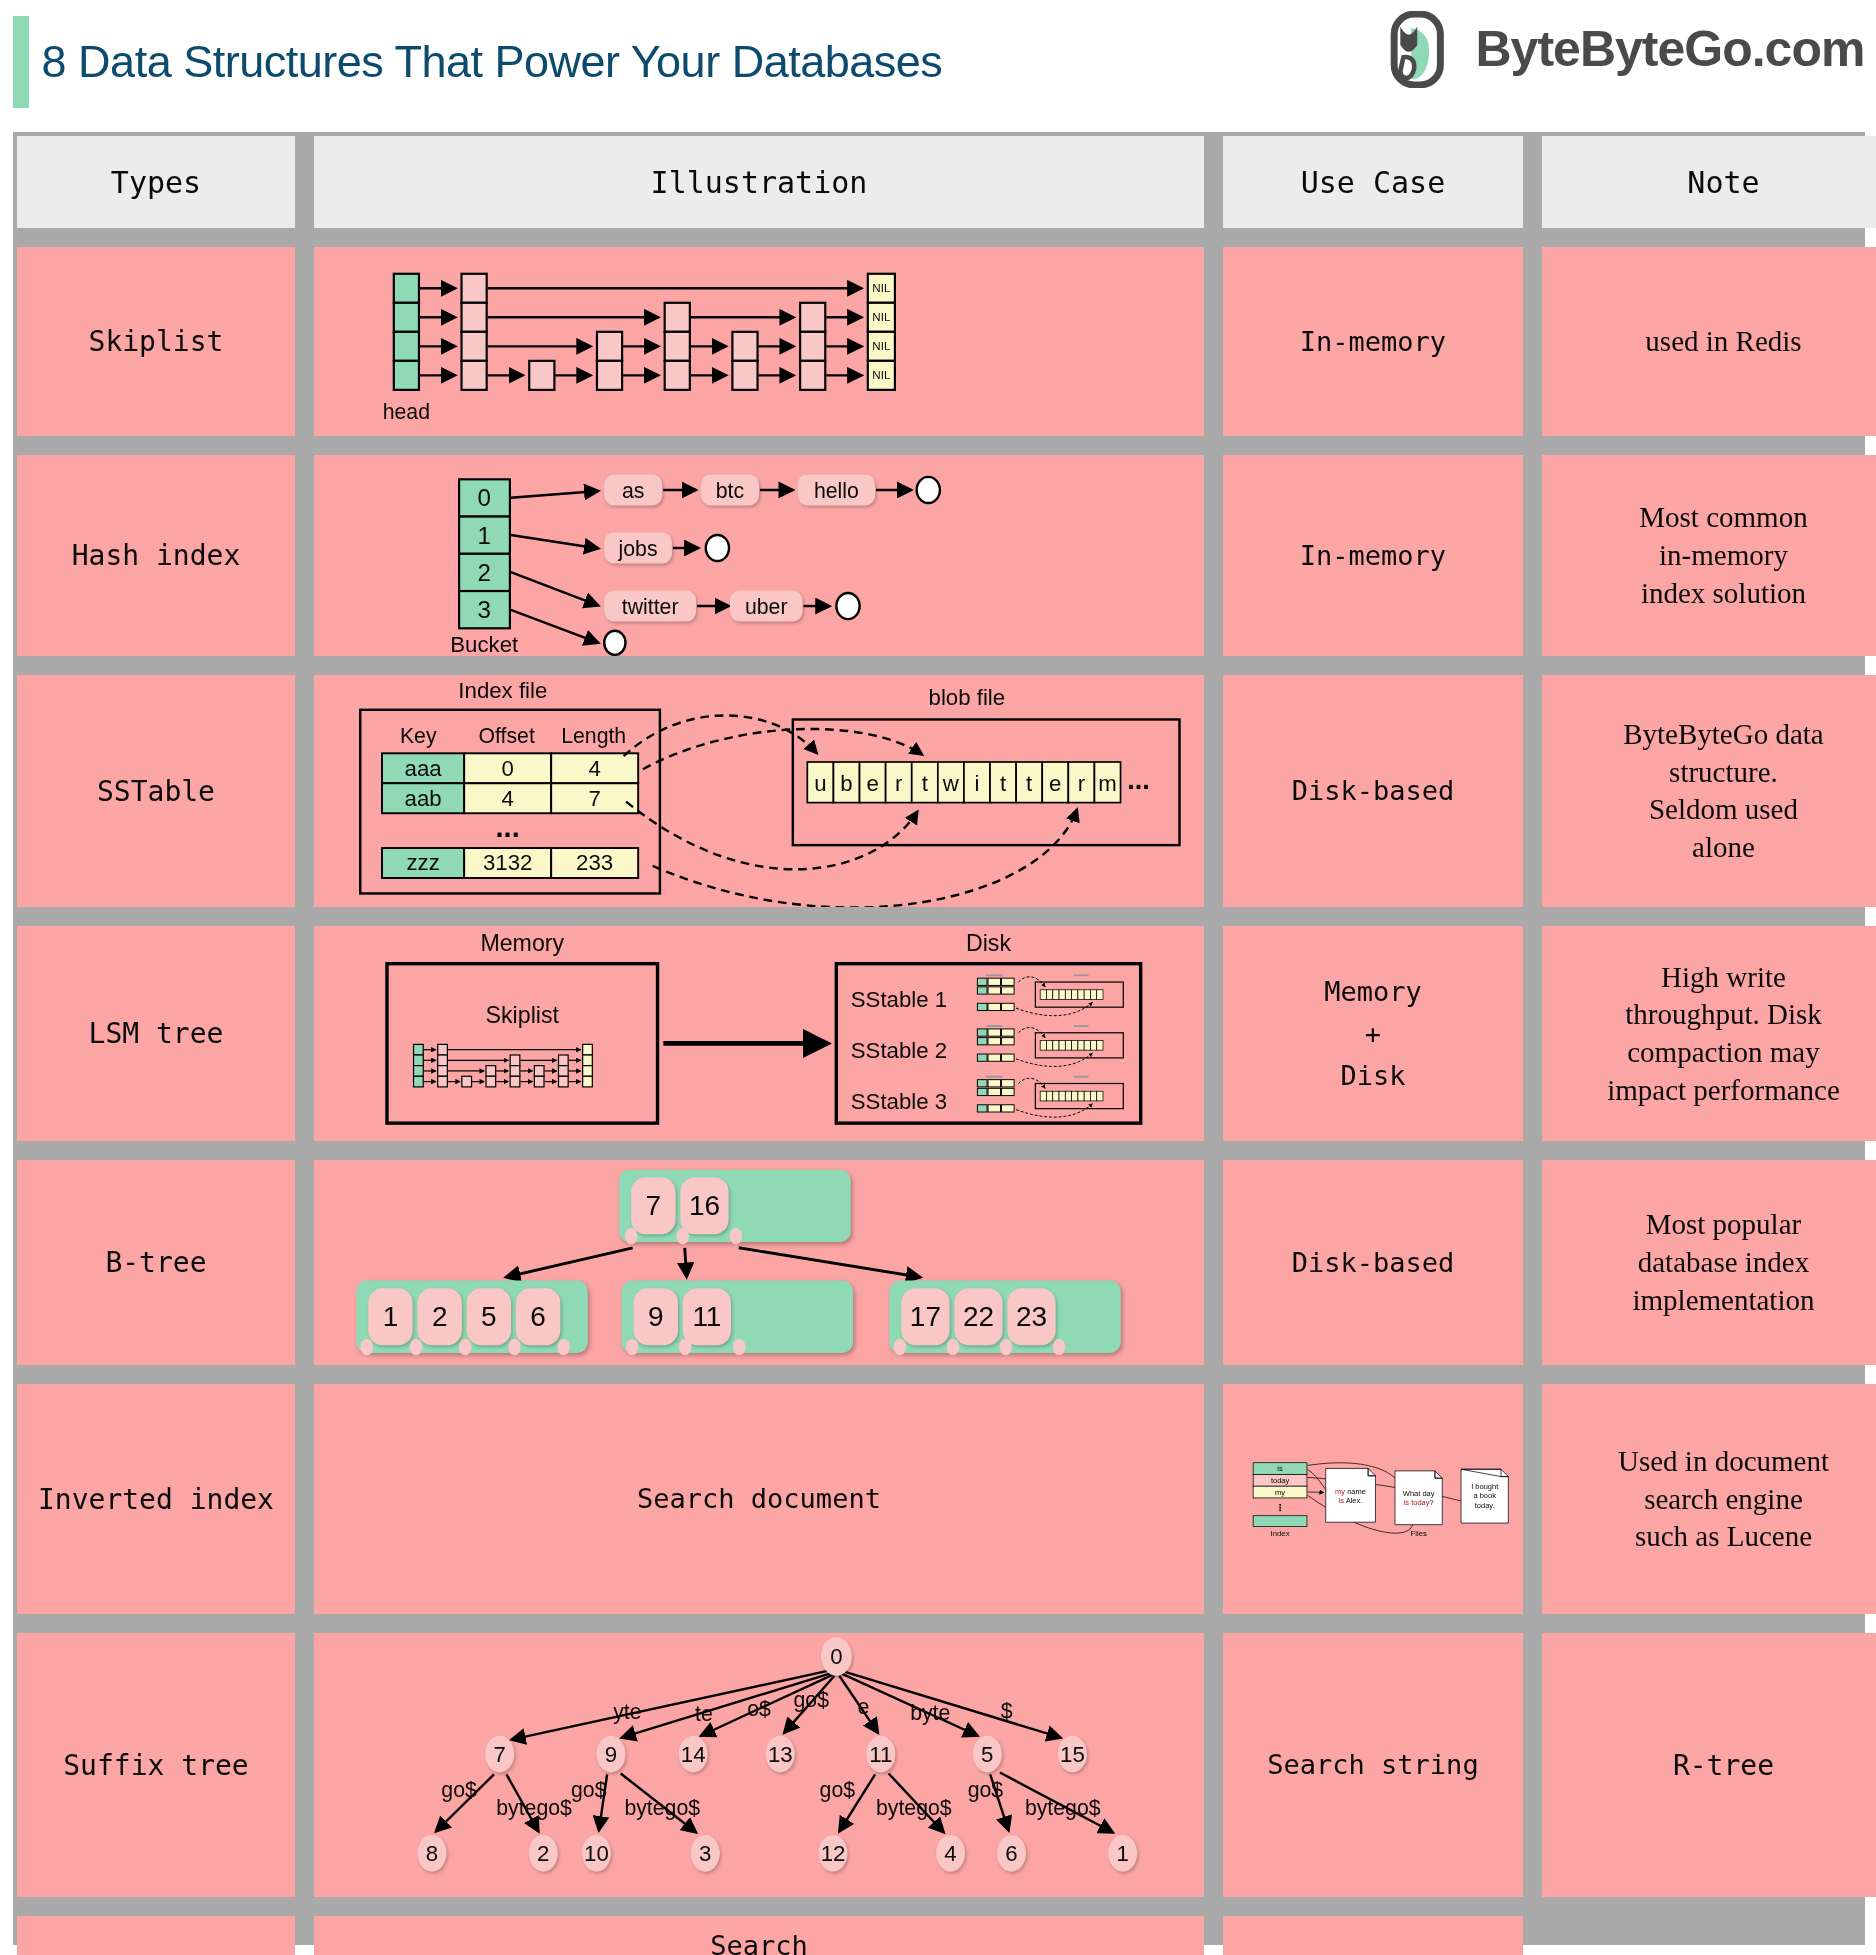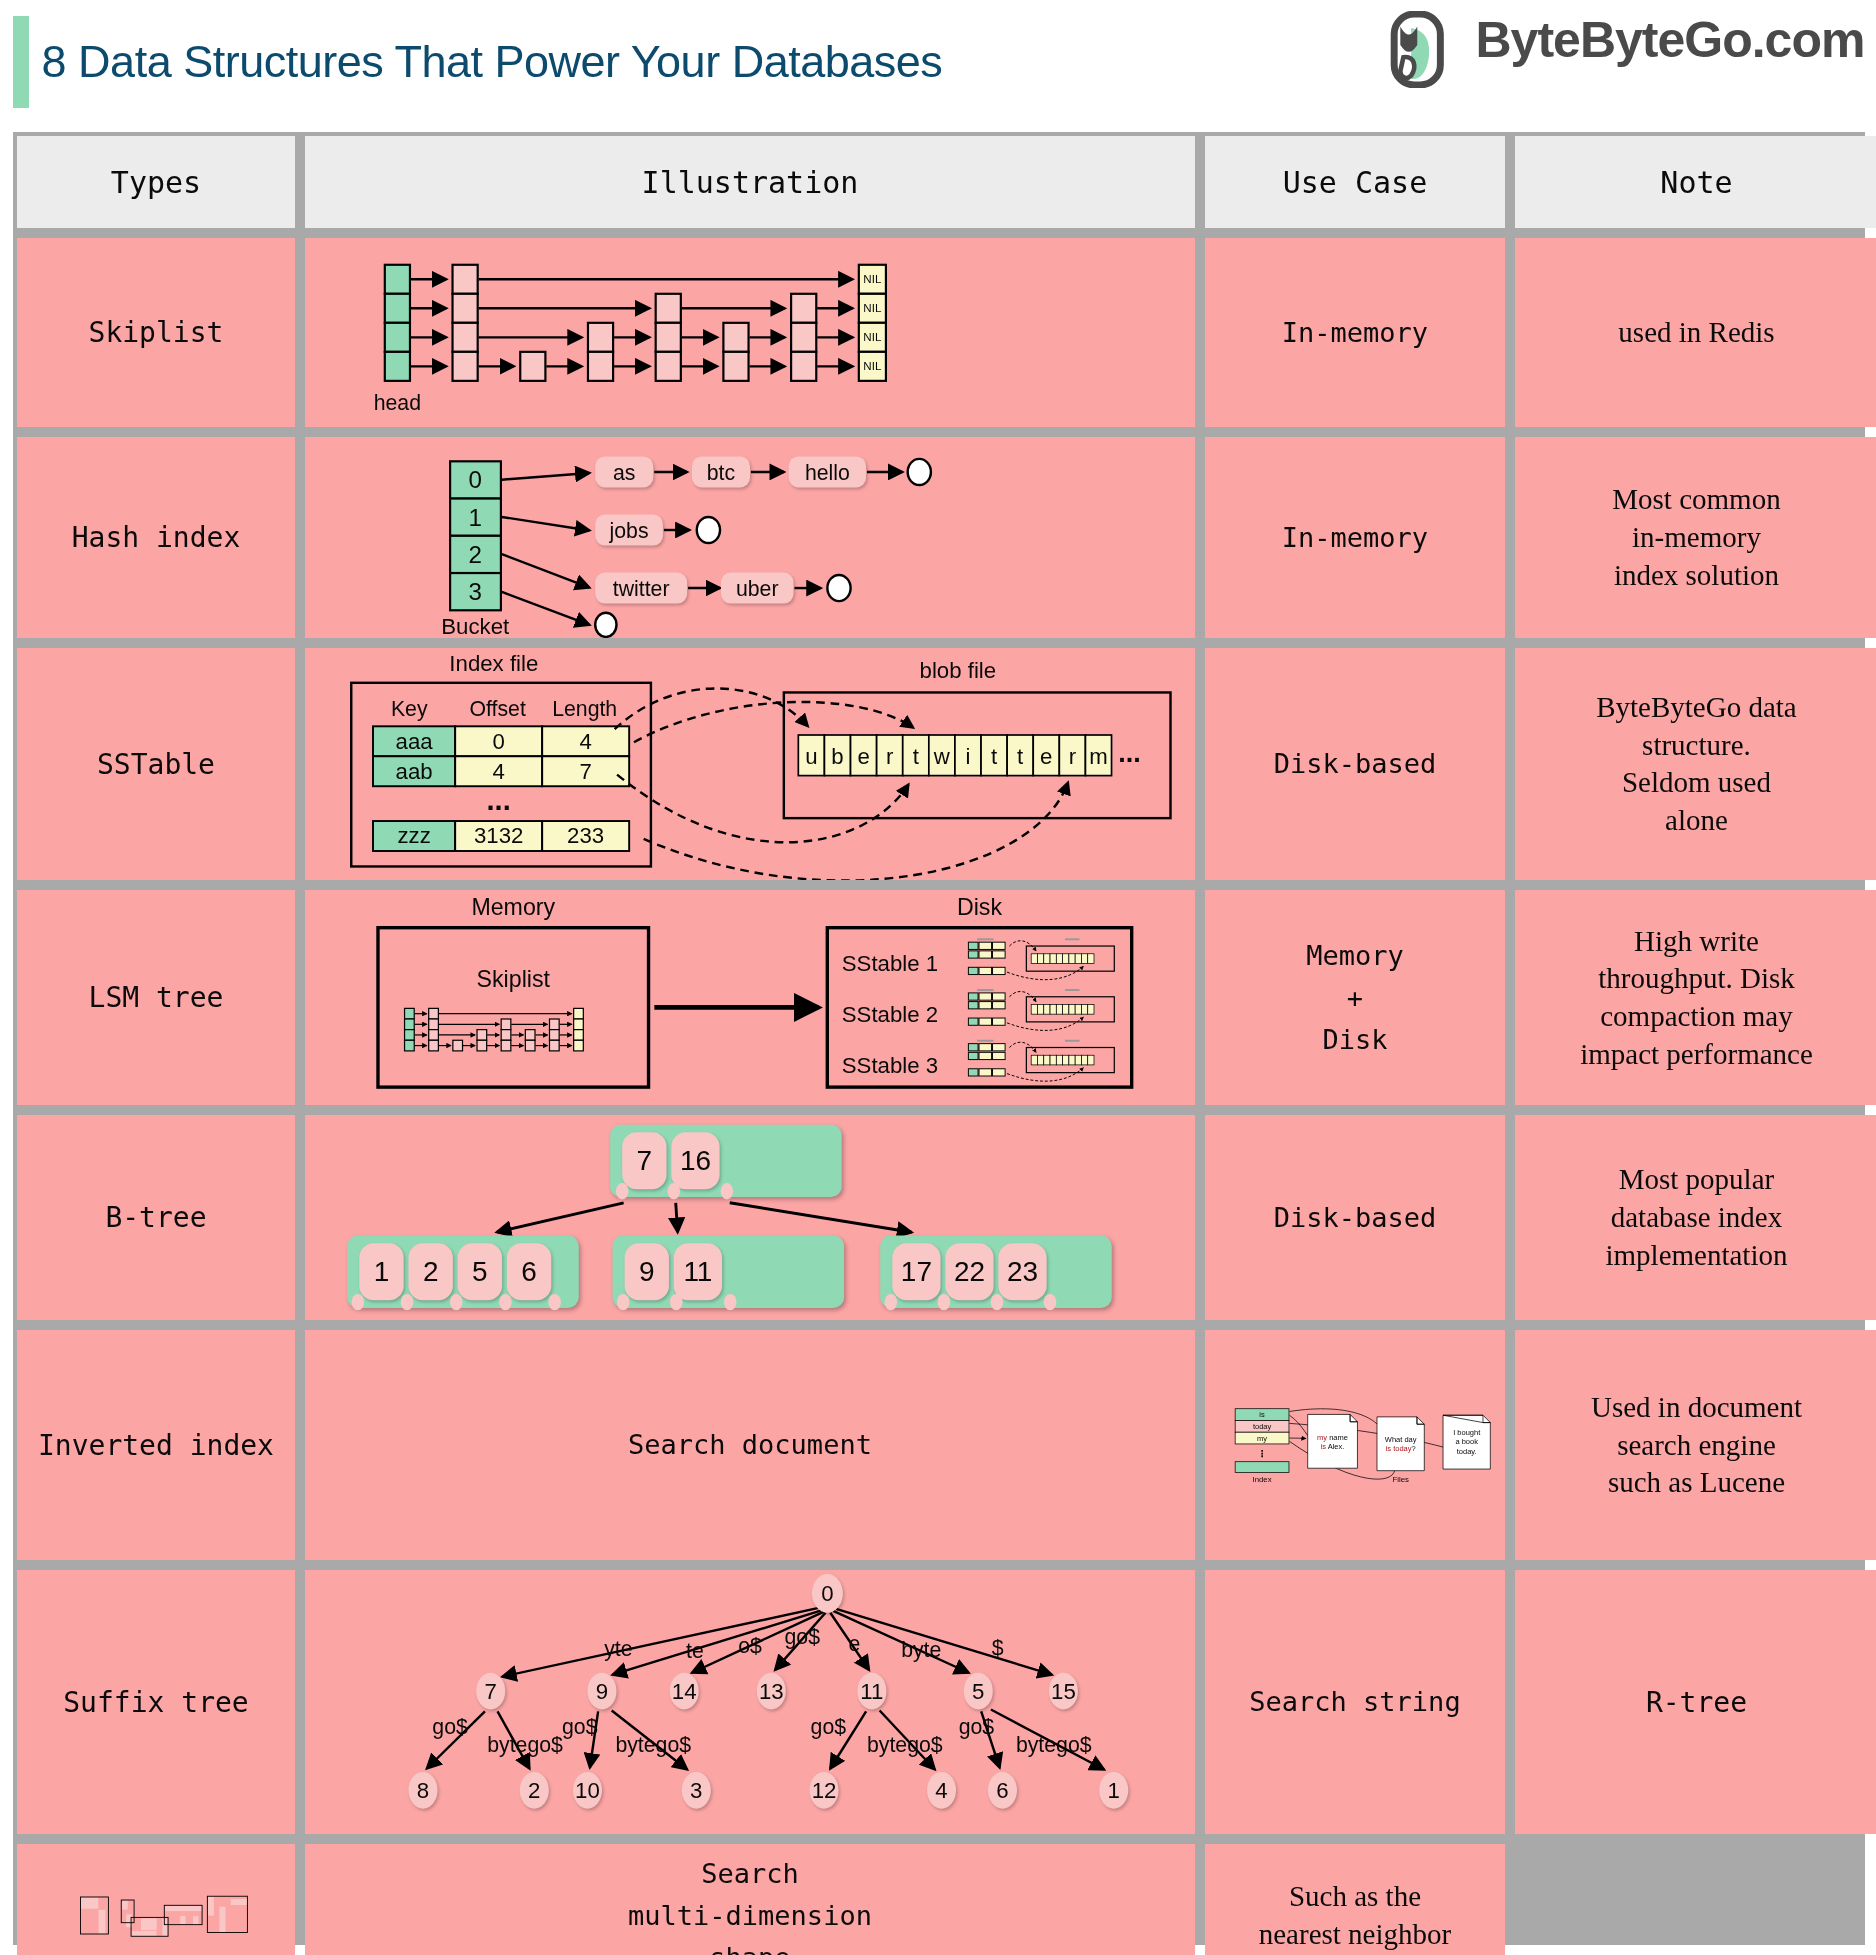--- a/index.html
+++ b/index.html
@@ -6,25 +6,25 @@
     --mono:"DejaVu Sans Mono","Liberation Mono",monospace;
     --sans:"Liberation Sans","DejaVu Sans",sans-serif;
     --green:#8FD9B5; --pink:#F8C7C6; --yellow:#FAF8C8;
     --grid:#A9A9A9; --headbg:#ECECEC; --ink:#0B0B0B; --red:#B0171F; --brand:#4A4A4A;
   }
   *{margin:0;padding:0;box-sizing:border-box}
   html,body{width:1877px;height:1955px;background:#fff;overflow:hidden;position:relative;font-family:var(--sans);color:var(--ink)}
   .titlebar{position:absolute;left:12.6px;top:16.4px;display:flex;align-items:center;gap:12.6px}
   .greenbar{width:16.4px;height:92px;background:var(--green)}
   .title{font-family:var(--sans);font-size:45px;font-weight:400;letter-spacing:-0.5px;color:#0c4a6e;white-space:nowrap}
-  .logo{position:absolute;right:12.6px;top:10.6px;display:flex;align-items:flex-start;gap:11px}
+  .logo{position:absolute;right:12.6px;top:10.6px;display:flex;align-items:center;gap:11px}
   .logo .brandtext{font-family:var(--sans);font-size:50px;font-weight:700;color:var(--brand);letter-spacing:-1px;white-space:nowrap}
   .table{position:absolute;left:12.6px;top:132px;width:1852px;height:1813px;background:var(--grid);padding:4.4px;display:grid;
          grid-template-columns:278px 890px 300px 363px;
-         grid-template-rows:92px 189px 201px 232px 215px 205px 230px 264px 143px;gap:10px}
+         grid-template-rows:92px 189px 201px 232px 215px 205px 230px 264px 143px;gap:19px}
   .cell{background:#fca5a5;display:flex;align-items:center;justify-content:center;overflow:hidden}
   .hcell{background:var(--headbg);font-family:var(--mono);font-size:30px;font-weight:500}
   .typelabel{font-family:var(--mono);font-size:28px;text-align:center}
   .usecase{font-family:var(--mono);font-size:27px;text-align:center;white-space:pre-line;line-height:1.55}
   .note{font-family:Liberation Serif, serif;font-size:29px;text-align:center;white-space:pre-line;line-height:1.3;padding:0 14.5px}
   .il{width:100%;height:100%;display:block}
   .il text{font-family:var(--sans);fill:#0a0a0a}
   .shadow{filter:drop-shadow(4px 5px 4px rgba(0,0,0,0.28))}
   .softshadow{filter:drop-shadow(3px 4px 3px rgba(0,0,0,0.22))}
 </style>

